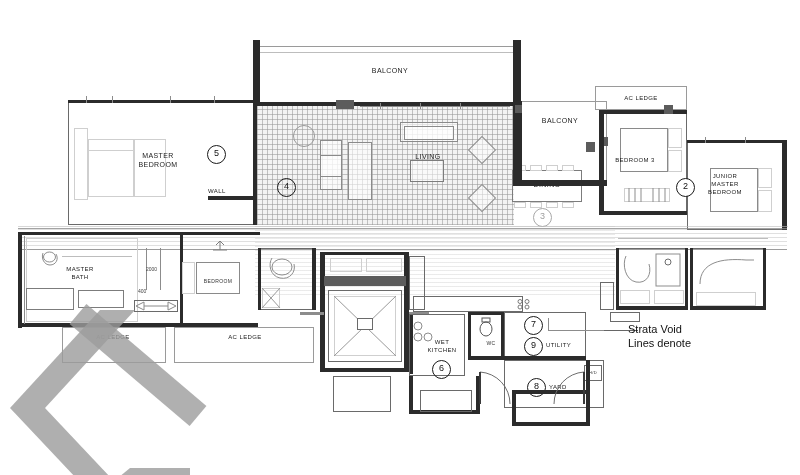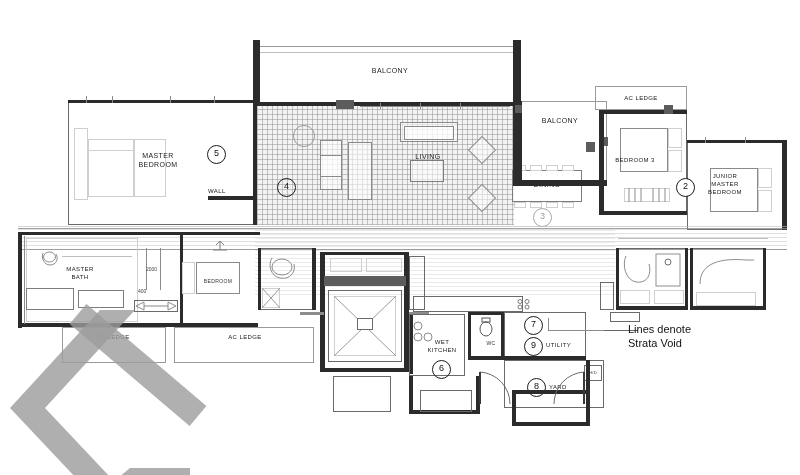--- a/index.html
+++ b/index.html
@@ -324,22 +324,22 @@
   <div class="outline-d" style="left:600px;top:282px;width:14px;height:28px;"></div>
   <div class="outline-d" style="left:610px;top:312px;width:30px;height:10px;"></div>
 
   <div class="wall" style="left:18px;top:232px;width:4px;height:96px;"></div>
   <div class="thin" style="left:24px;top:236px;width:1px;height:88px;"></div>
 
   <div class="legend-line" style="left:602px;top:330px;width:36px;"></div>
   <div class="thin" style="left:548px;top:318px;width:1px;height:13px;"></div>
   <div class="thin" style="left:548px;top:330px;width:56px;height:1px;"></div>
   <div class="legend" style="left:628px;top:322px;width:160px;">
+    <div>Strata Void</div>
     <div>Lines denote</div>
-    <div>Strata Void</div>
   </div>
 
   <svg style="left:0px;top:300px;width:300px;height:175px;">
     <g fill="#9c9c9c" opacity="0.8">
       <polygon points="100,10 135,10 45,108 10,108"></polygon>
       <polygon points="10,108 45,108 128,196 93,196"></polygon>
       <polygon points="96,196 130,168 190,168 190,196"></polygon>
     </g>
   </svg>
   <svg style="left:58px;top:296px;width:230px;height:120px;">

